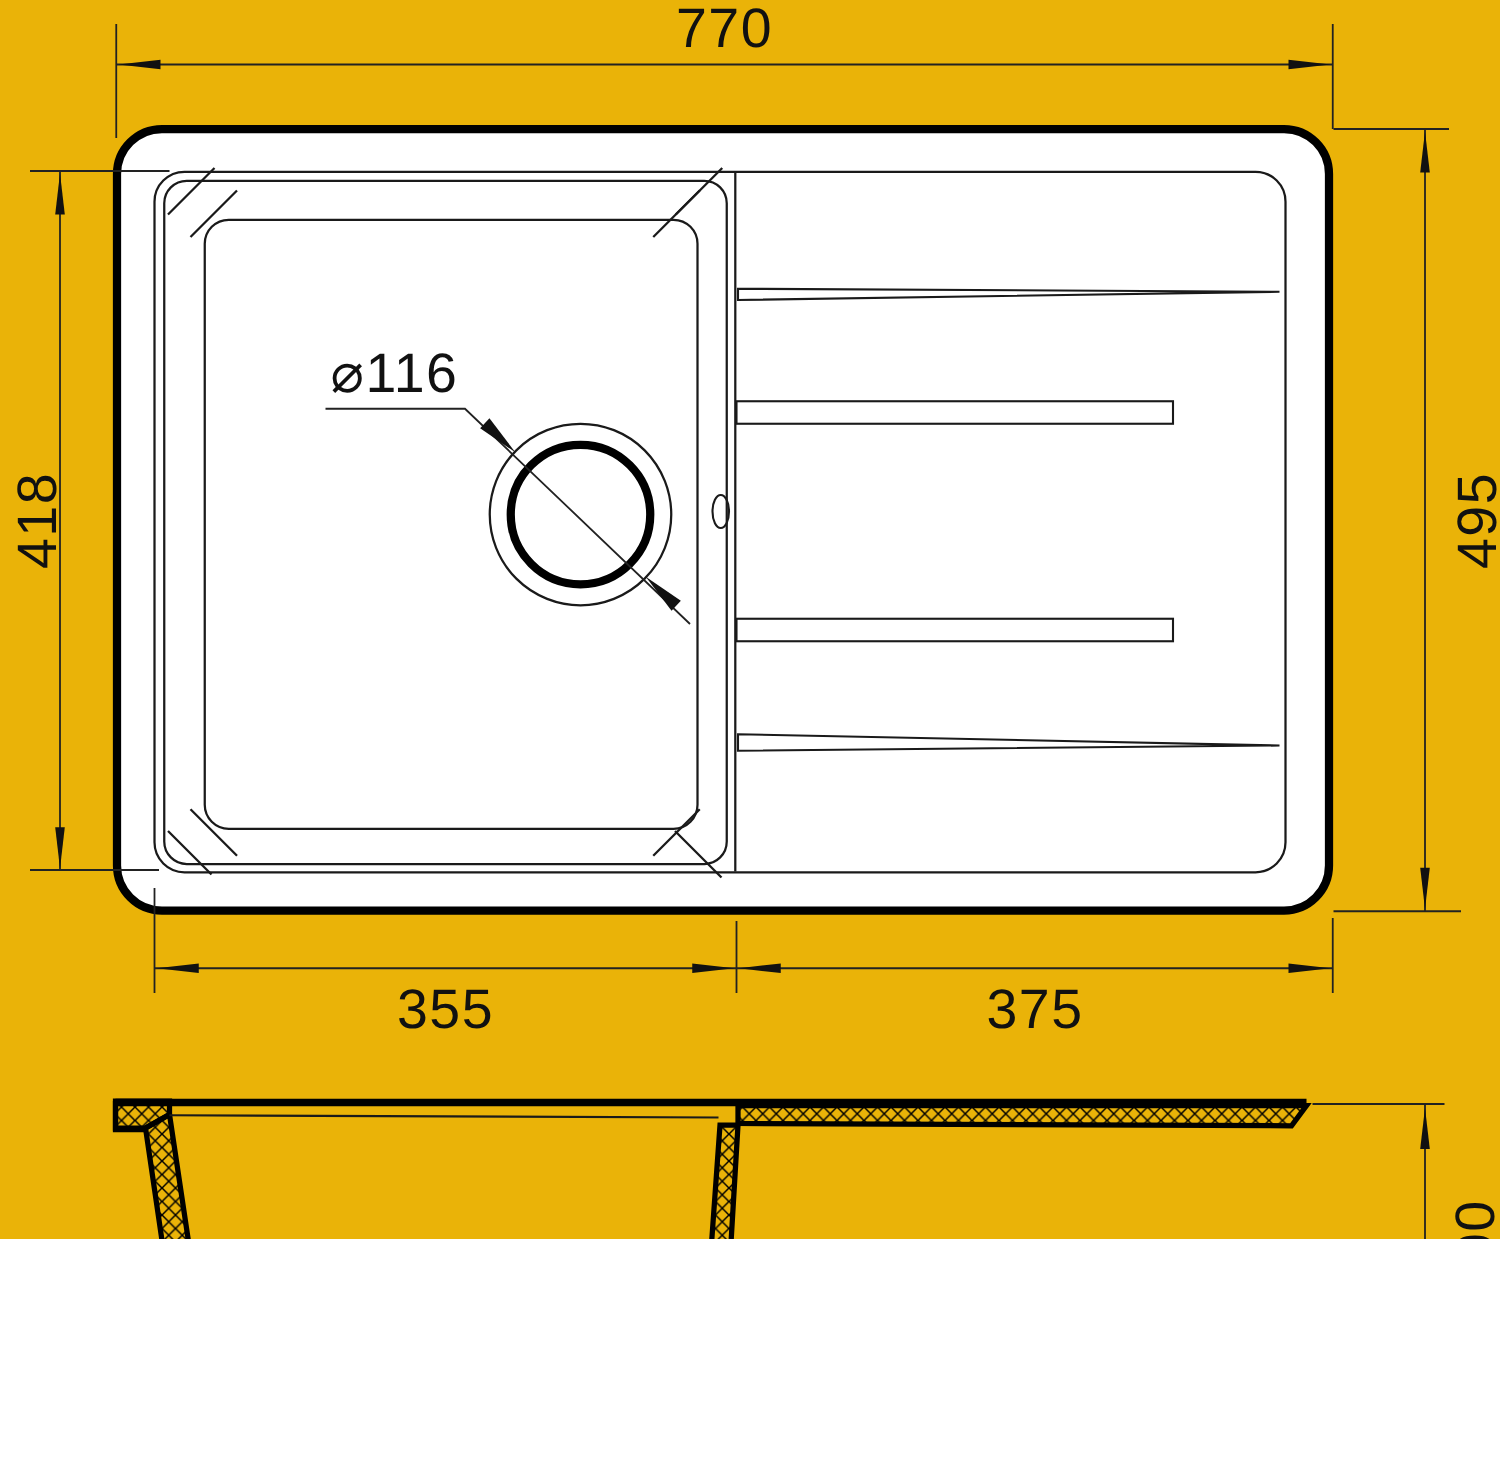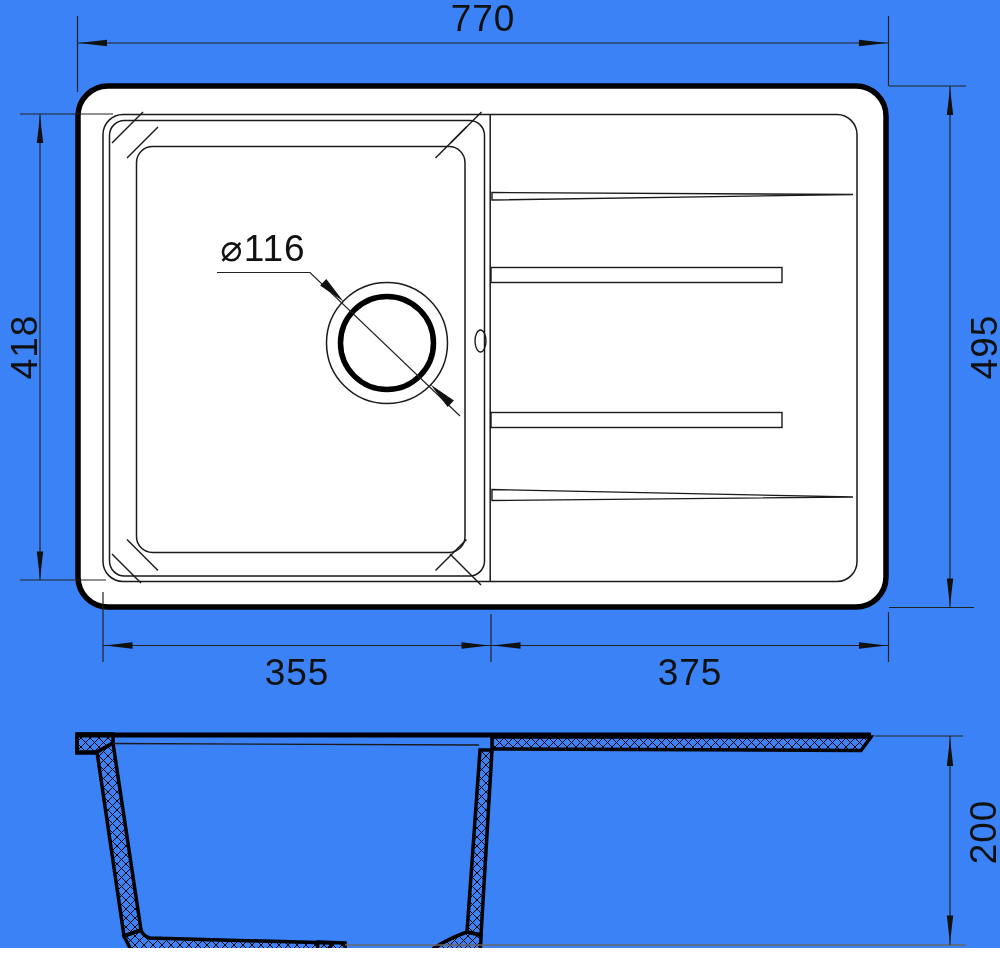--- a/index.html
+++ b/index.html
@@ -1,16 +1,16 @@
 <!DOCTYPE html>
 <html><head>
 <meta charset="utf-8">
 <style>
   html,body{margin:0;padding:0;background:#ffffff;}
-  .sheet{position:relative;width:1000px;height:948px;background:#3b82f6;overflow:hidden;
+  .sheet{position:relative;width:1000px;height:826px;background:#eab308;overflow:hidden;
          font-family:"Liberation Sans","DejaVu Sans",sans-serif;}
   svg{position:absolute;left:0;top:0;}
   text.dim{font-family:"Liberation Sans","DejaVu Sans",sans-serif;
            font-size:37px;letter-spacing:1px;fill:#111;}
 </style>
 </head>
 <body>
 <div class="sheet">
 
 <svg width="1000" height="974" viewBox="0 0 1000 974">

